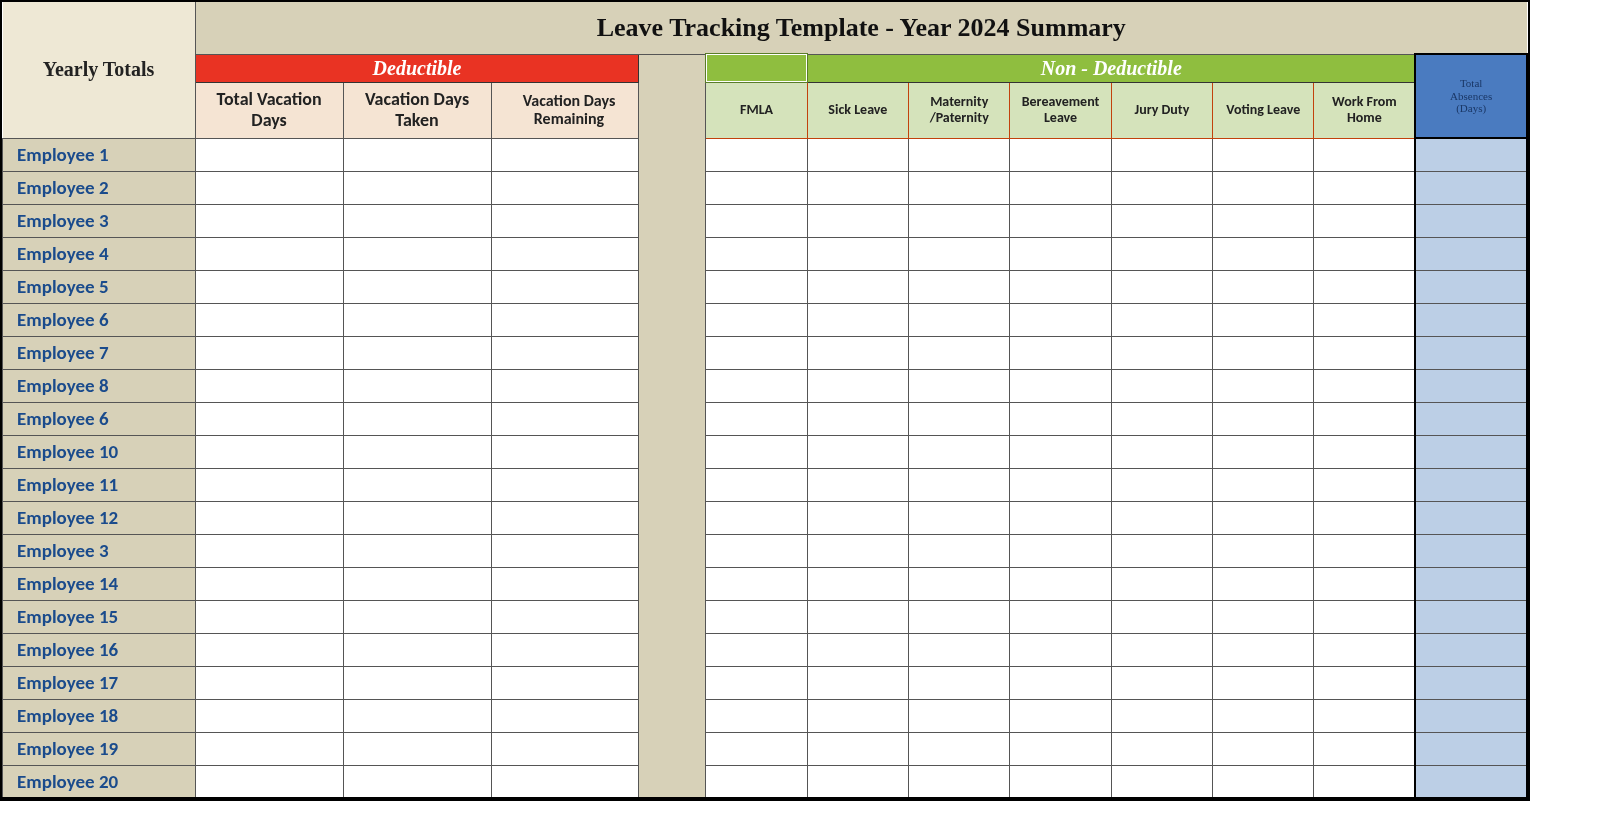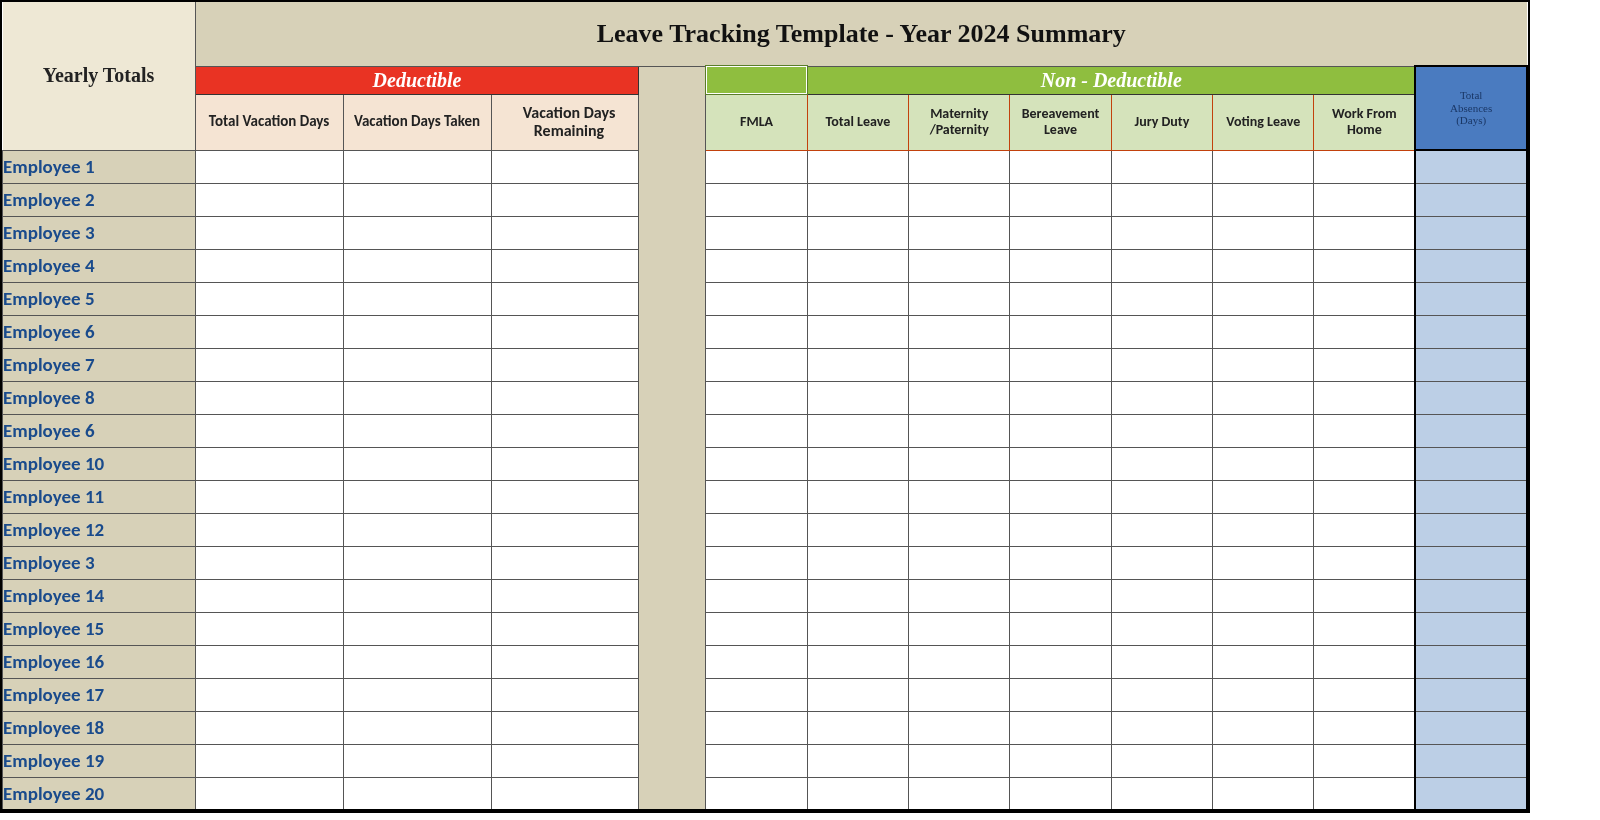--- a/index.html
+++ b/index.html
@@ -34,21 +34,21 @@
     color: #222;
     border-right: 1px solid #555;
     border-bottom: 1px solid #555;
     width: 190px;
   }
   .title-cell {
     background: #d7d1b8;
     font-weight: bold;
     font-size: 26px;
     color: #111;
-    height: 64px;
+    height: 52px;
     border-bottom: 1px solid #555;
     font-family: Georgia, serif;
   }
   .ded-header {
     background: #e93323;
     color: #fff;
     font-style: italic;
     font-weight: bold;
     font-size: 20px;
     height: 20px;
@@ -84,21 +84,21 @@
     font-weight: normal;
     font-size: 11px;
     line-height: 1.15;
     width: 110px;
     border: 2px solid #000;
     font-family: Georgia, serif;
   }
 
   .sub-ded {
     background: #f5e4d3;
-    font-size: 15px;
+    font-size: 18px;
     color: #222;
     height: 56px;
     border: 1px solid #555;
     padding: 2px 4px;
     line-height: 1.15;
     font-family: Calibri, Arial, sans-serif;
   }
   .sub-ded.bold { font-weight: bold; font-size: 16px; padding-left: 12px; }
   .sub-nonded {
     background: #d5e3bb;
@@ -111,21 +111,21 @@
     font-family: Calibri, Arial, sans-serif;
   }
 
   
   .emp-label {
     background: #d7d1b8;
     color: #1a4b8c;
     font-weight: bold;
     font-size: 19px;
     text-align: left;
-    padding-left: 0;
+    padding-left: 14px;
     height: 33px;
     border: 1px solid #555;
     font-family: Calibri, Arial, sans-serif;
   }
   .cell {
     background: #fff;
     border: 1px solid #555;
     height: 33px;
   }
   .gap-body {
@@ -190,21 +190,21 @@
       <span>Absences</span><br>
       <span>(Days)</span>
     </th>
   </tr>
 
   <tr>
     <th class="sub-ded">Total Vacation Days</th>
     <th class="sub-ded">Vacation Days Taken</th>
     <th class="sub-ded bold">Vacation Days Remaining</th>
     <th class="sub-nonded">FMLA</th>
-    <th class="sub-nonded">Total Leave</th>
+    <th class="sub-nonded">Sick Leave</th>
     <th class="sub-nonded">Maternity /Paternity</th>
     <th class="sub-nonded">Bereavement Leave</th>
     <th class="sub-nonded">Jury Duty</th>
     <th class="sub-nonded">Voting Leave</th>
     <th class="sub-nonded">Work From Home</th>
   </tr>
 
   </tbody>
       <tbody id="body-rows">
         <tr>

